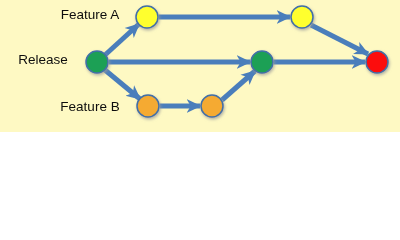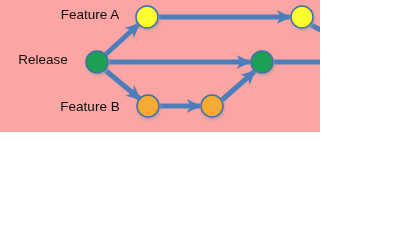--- a/index.html
+++ b/index.html
@@ -32,21 +32,21 @@
     fill: #0d0d0d;
     font-weight: 400;
   }
   .edge-line {
     stroke-linecap: butt;
   }
 </style>
 </head>
 <body>
 
-<div id="diagram-root" style="width: 320px; height: 132px; background: #fca5a5;">
+<div id="diagram-root" style="width: 400px; height: 132px; background: #fef9c3;">
   <svg id="diagram-svg" viewBox="0 0 400 132">
     <defs>
       <marker id="arrowhead" viewBox="0 0 10 10" refX="8.6" refY="5" markerWidth="3.1" markerHeight="3.1" orient="auto-start-reverse" markerUnits="strokeWidth">
         <path d="M 0 0.6 L 9.4 5 L 0 9.4 L 2.6 5 Z" fill="#4a7ebb"></path>
       </marker>
       <filter id="node-shadow" x="-60%" y="-60%" width="240%" height="240%">
         <feDropShadow dx="0.9" dy="1.6" stdDeviation="1.5" flood-color="#9a9a9a" flood-opacity="0.78"></feDropShadow>
       </filter>
     </defs>
 

